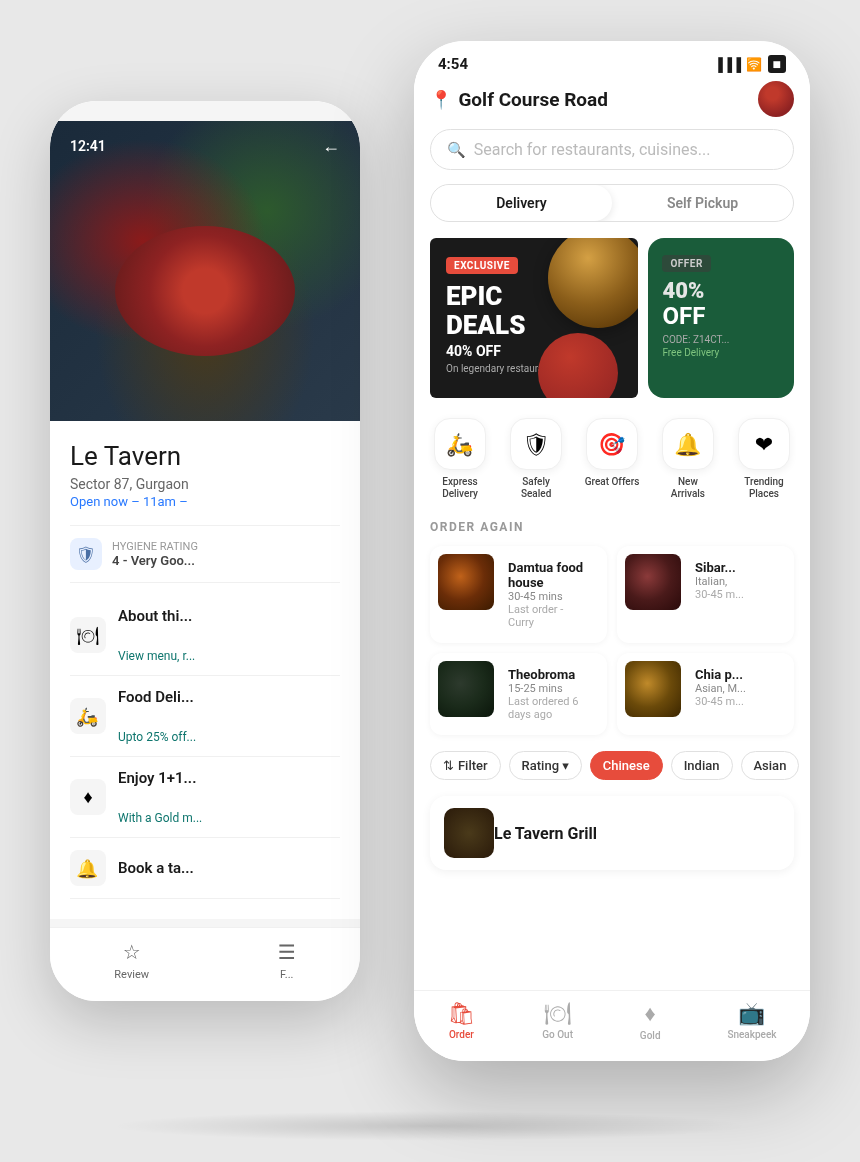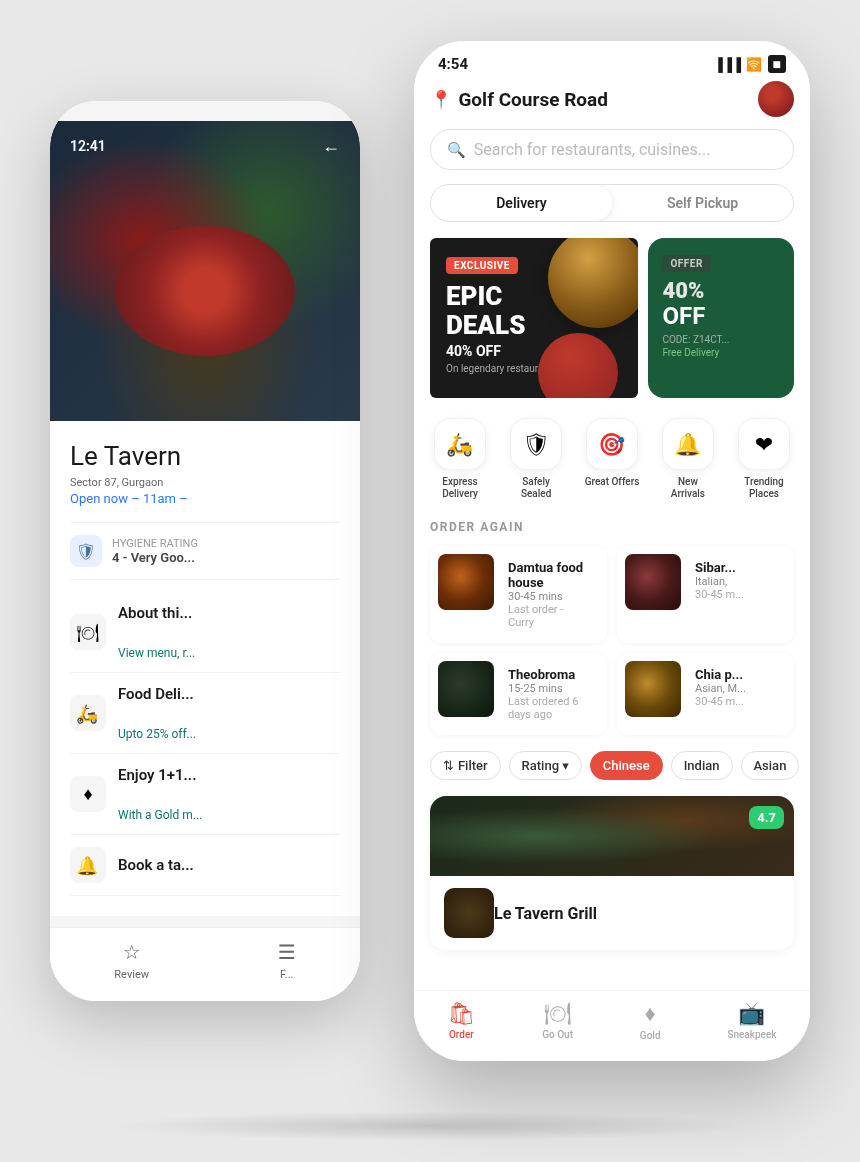--- a/index.html
+++ b/index.html
@@ -96,21 +96,21 @@
       color: #1a1a1a;
       margin-bottom: 5px;
     }
 
     .back-restaurant-type {
       font-size: 13px;
       color: #666;
     }
 
     .back-restaurant-location {
-      font-size: 11px;
+      font-size: 14px;
       color: #666;
       margin-bottom: 2px;
     }
 
     .back-open-status {
       font-size: 13px;
       color: #2979ff;
       margin-bottom: 16px;
     }
 
@@ -908,24 +908,20 @@
         <div class="filter-row">
           <div class="filter-btn">⇅ <span>Filter</span></div>
           <div class="filter-btn">Rating ▾</div>
           <div class="filter-btn active-chip">Chinese</div>
           <div class="filter-btn">Indian</div>
           <div class="filter-btn">Asian</div>
 
         </div>
 
         <div class="restaurant-card">
-          <div class="restaurant-img">
-            <div class="restaurant-img-inner"></div>
-            <div class="restaurant-rating">4.7</div>
-          </div>
           <div class="restaurant-info">
             <div class="restaurant-thumb">
               <div class="restaurant-thumb-inner"></div>
             </div>
             <div class="restaurant-details">
               <div class="restaurant-name">Le Tavern Grill</div>
             </div>
           </div>
         </div>
 

